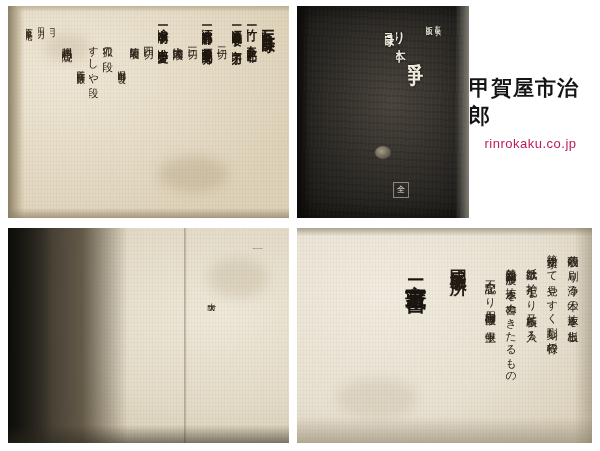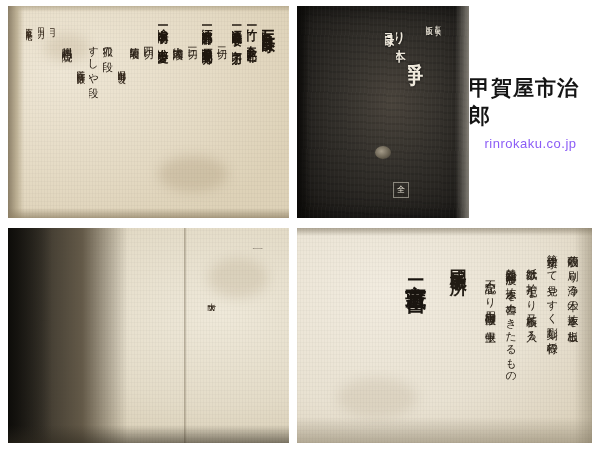--- a/index.html
+++ b/index.html
@@ -183,21 +183,21 @@
   .logo-cjk {
     font-family: "DejaVu Serif", serif;
     font-size: 21px;
     font-weight: 700;
     color: #141414;
     letter-spacing: 1px;
   }
   .logo-url {
     font-family: "Liberation Sans", sans-serif;
     font-size: 13px;
-    color: #8b5cf6;
+    color: #be185d;
     letter-spacing: .5px;
   }
 
   
   #q-bl .paper {
     background:
       radial-gradient(ellipse at 75% 40%, #efe9da 0%, #e4dcc8 50%, #d6cbb2 85%),
       #e4dcc8;
   }
   .bl-dark {

